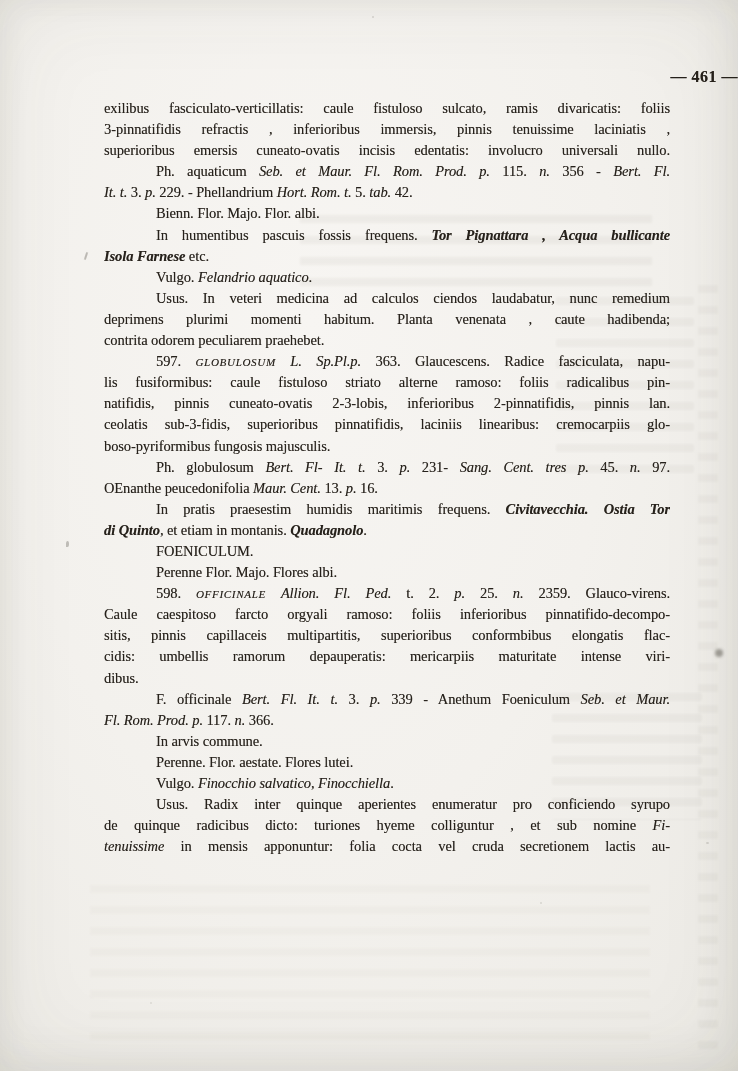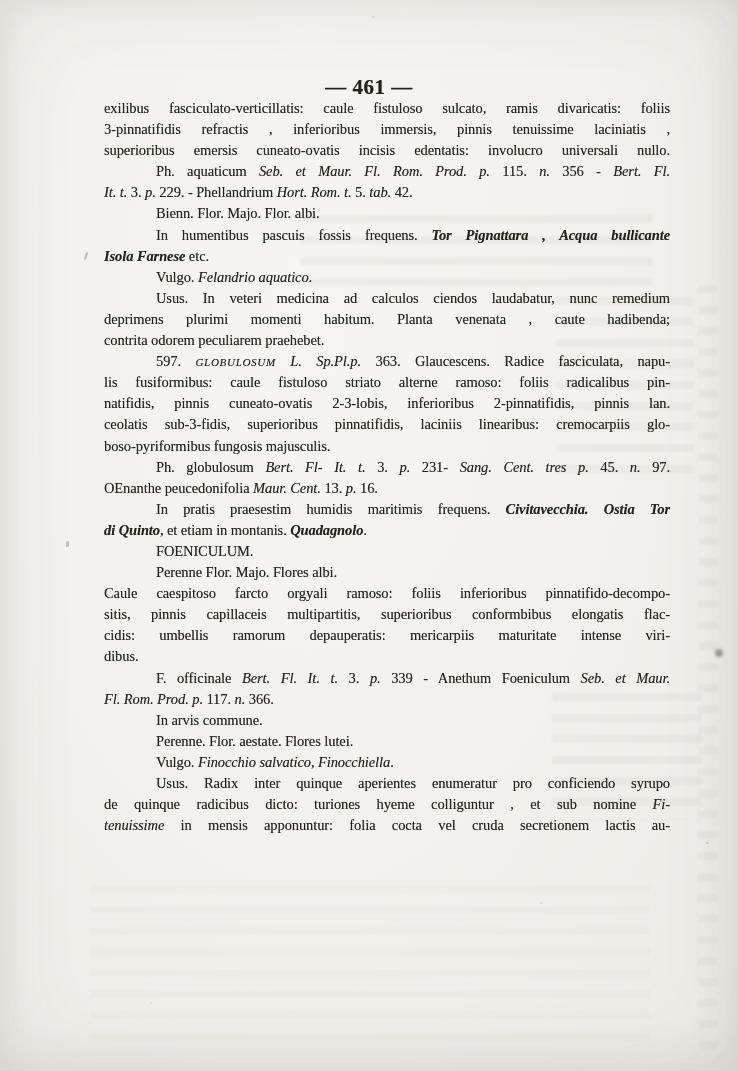--- a/index.html
+++ b/index.html
@@ -11,22 +11,22 @@
     color:#26211b;
   }
   .vignette{
     position:absolute;inset:0;pointer-events:none;
     box-shadow:
       inset 0 0 90px rgba(74,66,52,0.07),
       inset -10px -14px 40px rgba(74,66,52,0.06),
       inset 6px 4px 28px rgba(74,66,52,0.04);
   }
   .pagenum{
-    position:absolute;top:75px;left:0;width:738px;text-align:center;
-    font-size:21px;font-weight:700;letter-spacing:0.5px;
+    position:absolute;top:68px;left:0;width:738px;text-align:right;
+    font-size:16px;font-weight:700;letter-spacing:0.5px;
     text-shadow:0 0 0.5px rgba(38,33,27,0.55);
   }
   .textblock{
     position:absolute;left:104px;top:98px;width:566px;
     text-shadow:0.2px 0.2px 0.35px rgba(38,33,27,0.45);
   }
   .para{margin:0;padding:0;}
   .line{
     height:21.1px;line-height:21.1px;font-size:14.4px;
     text-align:justify;overflow:hidden;white-space:normal;
@@ -109,20 +109,21 @@
         <div class="line fill ind"><span class="s-n">In pratis praesestim humidis maritimis frequens. </span><span class="s-bi">Civitavecchia. Ostia Tor</span></div>
         <div class="line"><span class="s-bi">di Quinto</span><span class="s-n">, et etiam in montanis. </span><span class="s-bi">Quadagnolo</span><span class="s-n">.</span></div>
       </div>
       <div class="para">
         <div class="line ind"><span class="s-n">FOENICULUM.</span></div>
       </div>
       <div class="para">
         <div class="line ind"><span class="s-n">Perenne Flor. Majo. Flores albi.</span></div>
       </div>
       <div class="para">
+        <div class="line fill ind"><span class="s-n">598. </span><span class="s-sc">OFFICINALE</span><span class="s-n"> </span><span class="s-i">Allion. Fl. Ped. </span><span class="s-n">t. 2. </span><span class="s-i">p. </span><span class="s-n">25. </span><span class="s-i">n. </span><span class="s-n">2359. Glauco-virens.</span></div>
         <div class="line fill"><span class="s-n">Caule caespitoso farcto orgyali ramoso: foliis inferioribus pinnatifido-decompo-</span></div>
         <div class="line fill"><span class="s-n">sitis, pinnis capillaceis multipartitis, superioribus conformbibus elongatis flac-</span></div>
         <div class="line fill"><span class="s-n">cidis: umbellis ramorum depauperatis: mericarpiis maturitate intense viri-</span></div>
         <div class="line"><span class="s-n">dibus.</span></div>
       </div>
       <div class="para">
         <div class="line fill ind"><span class="s-n">F. officinale </span><span class="s-i">Bert. Fl. It. t. </span><span class="s-n">3. </span><span class="s-i">p. </span><span class="s-n">339 - Anethum Foeniculum </span><span class="s-i">Seb. et Maur.</span></div>
         <div class="line"><span class="s-i">Fl. Rom. Prod. p. </span><span class="s-n">117. </span><span class="s-i">n. </span><span class="s-n">366.</span></div>
       </div>
       <div class="para">

